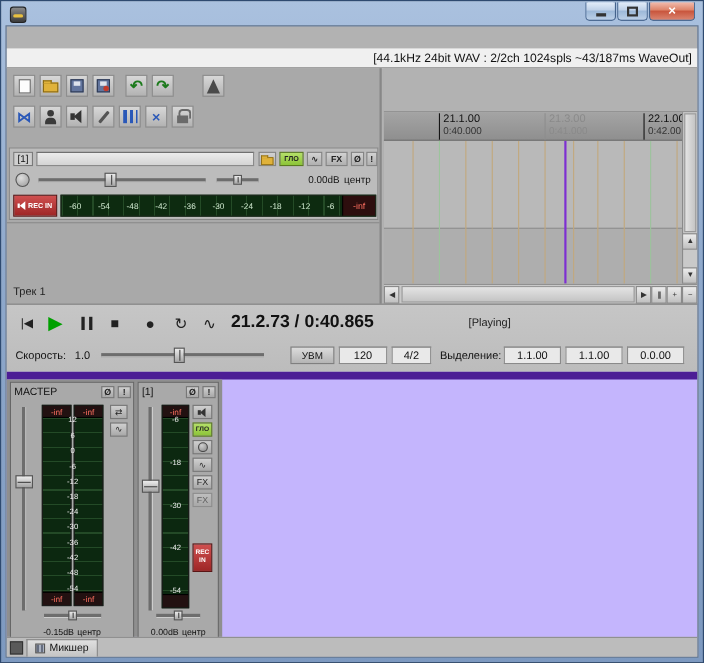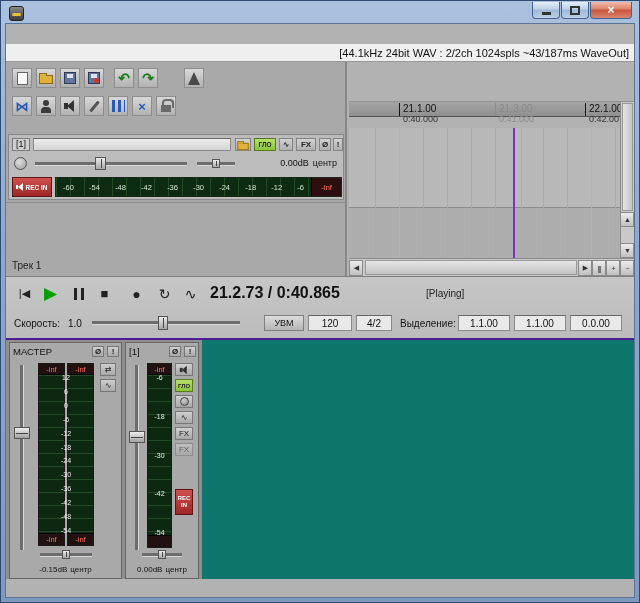--- a/index.html
+++ b/index.html
@@ -73,21 +73,21 @@
   .tcpmeter{position:absolute;left:46px;top:42px;width:287px;height:20px;background:#0d2b10;border:1px solid #1d2a1d;display:flex;}
   .mscaleh{flex:1;display:flex;align-items:center;justify-content:space-between;padding:0 7px;font-size:7.5px;color:#cfe8cf;
     background-image:repeating-linear-gradient(90deg,rgba(140,220,140,.18) 0 1px,transparent 1px 14px);}
   .minf{width:30px;background:#2d0e0e;border-left:1px solid #000;color:#ff7060;font-size:8px;display:flex;align-items:center;justify-content:center;}
   .tcpdivider{position:absolute;left:0;right:0;top:140px;height:1px;background:#8a8a8a;}
   .footerlbl{position:absolute;left:6px;bottom:5px;font-size:10px;color:#222;}
 
   
   .rightpane{position:absolute;top:38px;left:343px;right:0;height:214px;background:#b2b2b2;}
   .navarea{position:absolute;top:0;left:0;right:0;height:40px;background:#b2b2b2;border-bottom:1px solid #909090;}
-  .ruler{position:absolute;top:40px;left:0;right:14px;height:15px;background:linear-gradient(#a4a4a4,#8f8f8f);border-bottom:1px solid #555;}
+  .ruler{position:absolute;top:40px;left:0;right:14px;height:26px;background:linear-gradient(#a4a4a4,#8f8f8f);border-bottom:1px solid #555;}
   .rmark{position:absolute;top:1px;bottom:0;border-left:1px solid #151515;padding-left:3px;font-size:10px;color:#111;line-height:11px;white-space:nowrap;}
   .rmark .t2{font-size:9px;color:#333;}
   .rmark.dim{border-left-color:#8d8d8d;color:#8a8a8a;}
   .rmark.dim .t2{color:#8a8a8a;}
   .arrange{position:absolute;top:66px;left:0;right:14px;bottom:18px;background:#aeaeae;overflow:hidden;}
   .lane{position:absolute;top:0;left:0;right:0;height:80px;background:#b9b9b9;border-bottom:1px solid #8a8a8a;}
   .gline{position:absolute;top:0;bottom:0;width:1px;}
   .gline.green{background:#9cc49c;}
   .gline.tan{background:#c2a87c;}
   .playhead{position:absolute;top:0;bottom:0;width:2px;background:#7e2fd2;}
@@ -104,21 +104,21 @@
   .trbtn.play{color:#00a000;font-size:17px;}
   .pausebars{display:inline-block;width:10px;height:12px;border-left:3px solid #222;border-right:3px solid #222;}
   .time{position:absolute;left:204px;top:7px;font-size:16px;font-weight:bold;color:#111;}
   .playing{position:absolute;left:420px;top:11px;font-size:10px;color:#222;}
   .rlabel{position:absolute;top:41px;font-size:10px;color:#111;}
   .rslider{position:absolute;left:86px;top:39px;width:148px;height:14px;}
   .uvm{position:absolute;left:258px;top:38px;width:40px;height:16px;border:1px solid #7f7f7f;background:linear-gradient(#dcdcdc,#b4b4b4);font-size:9px;color:#111;display:flex;align-items:center;justify-content:center;}
   .ibox{position:absolute;top:38px;height:16px;background:#e9e9e9;border:1px solid #8a8a8a;border-top-color:#666;font-size:10px;color:#111;display:flex;align-items:center;justify-content:center;}
 
   
-  .mixer{position:absolute;top:314px;left:0;right:0;height:241px;background:#0f766e;border-top:2px solid #4c1d95;}
+  .mixer{position:absolute;top:314px;left:0;right:0;height:241px;background:#c4b5fd;border-top:7px solid #4c1d95;}
   .stripzone{position:absolute;left:0;top:0;width:196px;height:100%;background:#8f8f8f;}
   .strip{position:absolute;top:2px;background:#a9a9a9;border:1px solid #666;}
   .strip.master{left:3px;width:113px;height:237px;}
   .strip.track1{left:119px;width:74px;height:237px;}
   .shead{position:absolute;top:2px;left:3px;right:2px;height:12px;display:flex;align-items:center;gap:3px;font-size:9.5px;color:#111;}
   .shead .sp{flex:1;}
   .hbtn{width:12px;height:11px;border:1px solid #777;background:linear-gradient(#d0d0d0,#a8a8a8);font-size:8px;font-weight:bold;color:#222;display:flex;align-items:center;justify-content:center;padding:0;}
   .vfader{position:absolute;width:16px;}
   .vfader::before{content:"";position:absolute;top:0;bottom:0;left:50%;width:3px;margin-left:-2px;background:#6d6d6d;border-right:1px solid #d8d8d8;}
   .vthumb2{position:absolute;left:0;width:16px;height:12px;background:linear-gradient(#eeeeee,#a2a2a2);border:1px solid #555;}
@@ -424,15 +424,22 @@
           </div>
           <div class="bottomlbl">
             <span>0.00dB</span>
             <span>центр</span>
           </div>
         </div>
 
       </div>
     </div>
 
+    <div class="statusbar">
+      <div class="dockicon"></div>
+      <div class="mixtab">
+        <span class="tabico"></span>
+        <span>Микшер</span>
+      </div>
+    </div>
 
   </div>
 </div>
 
 </body></html>

